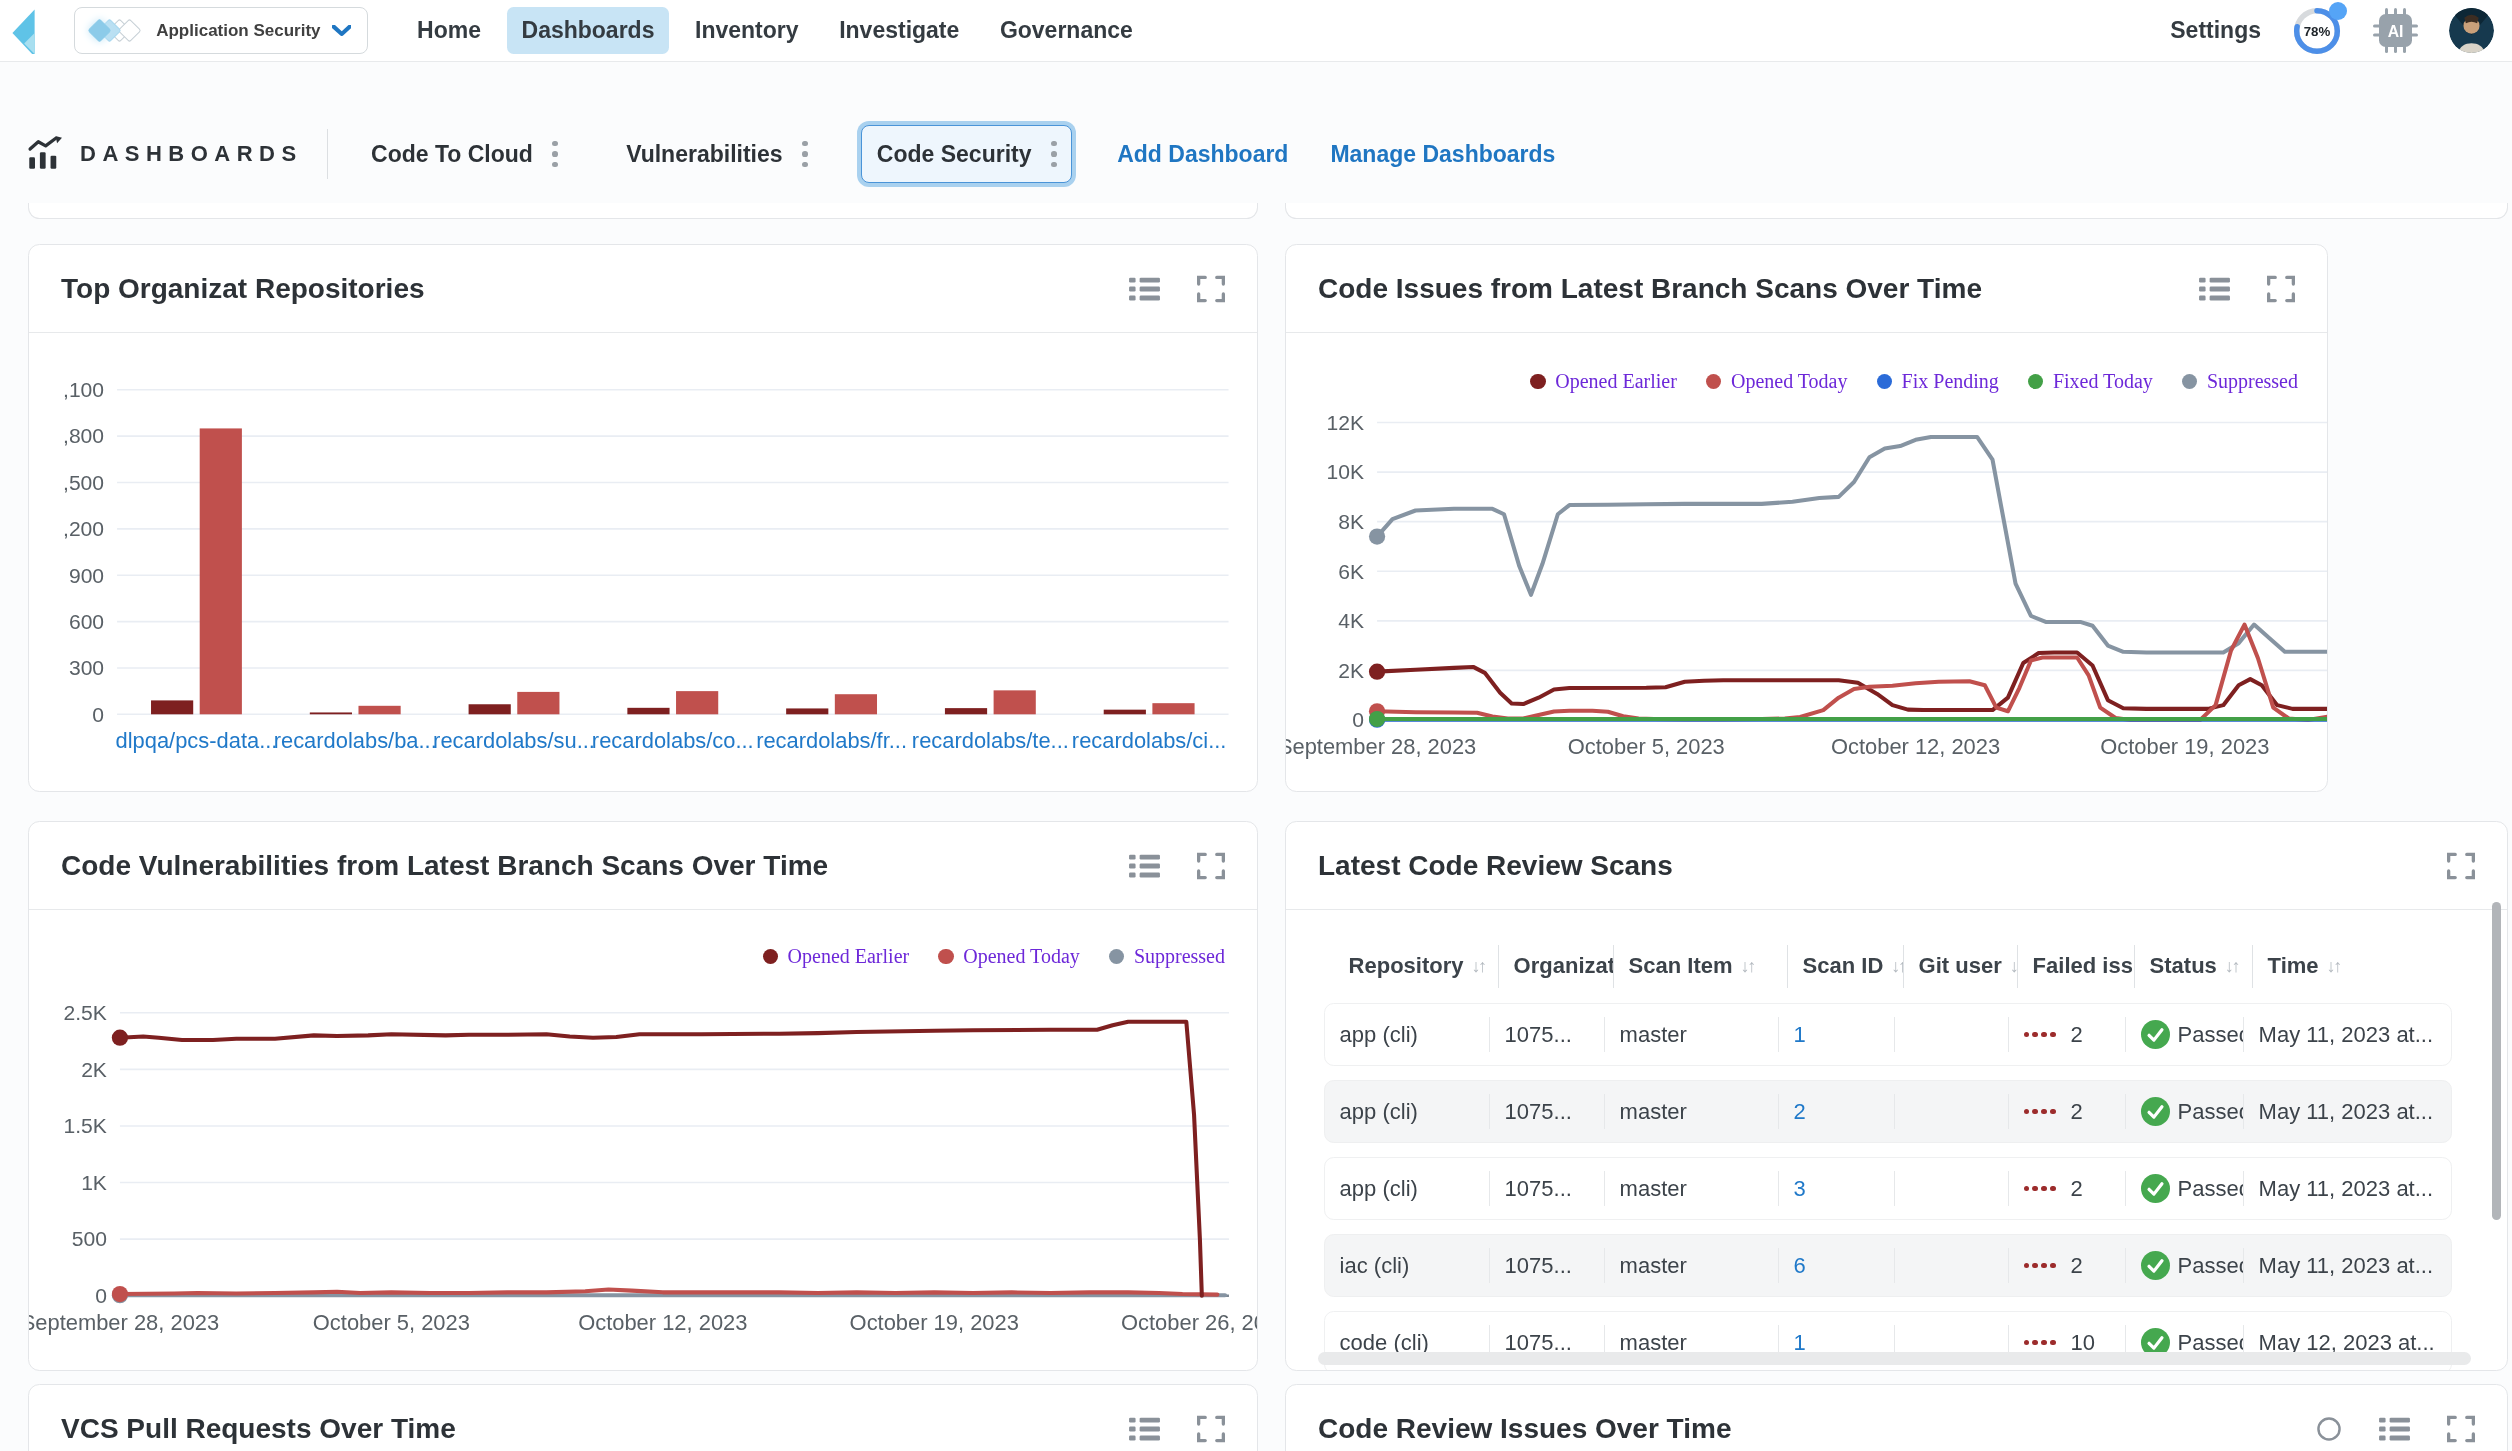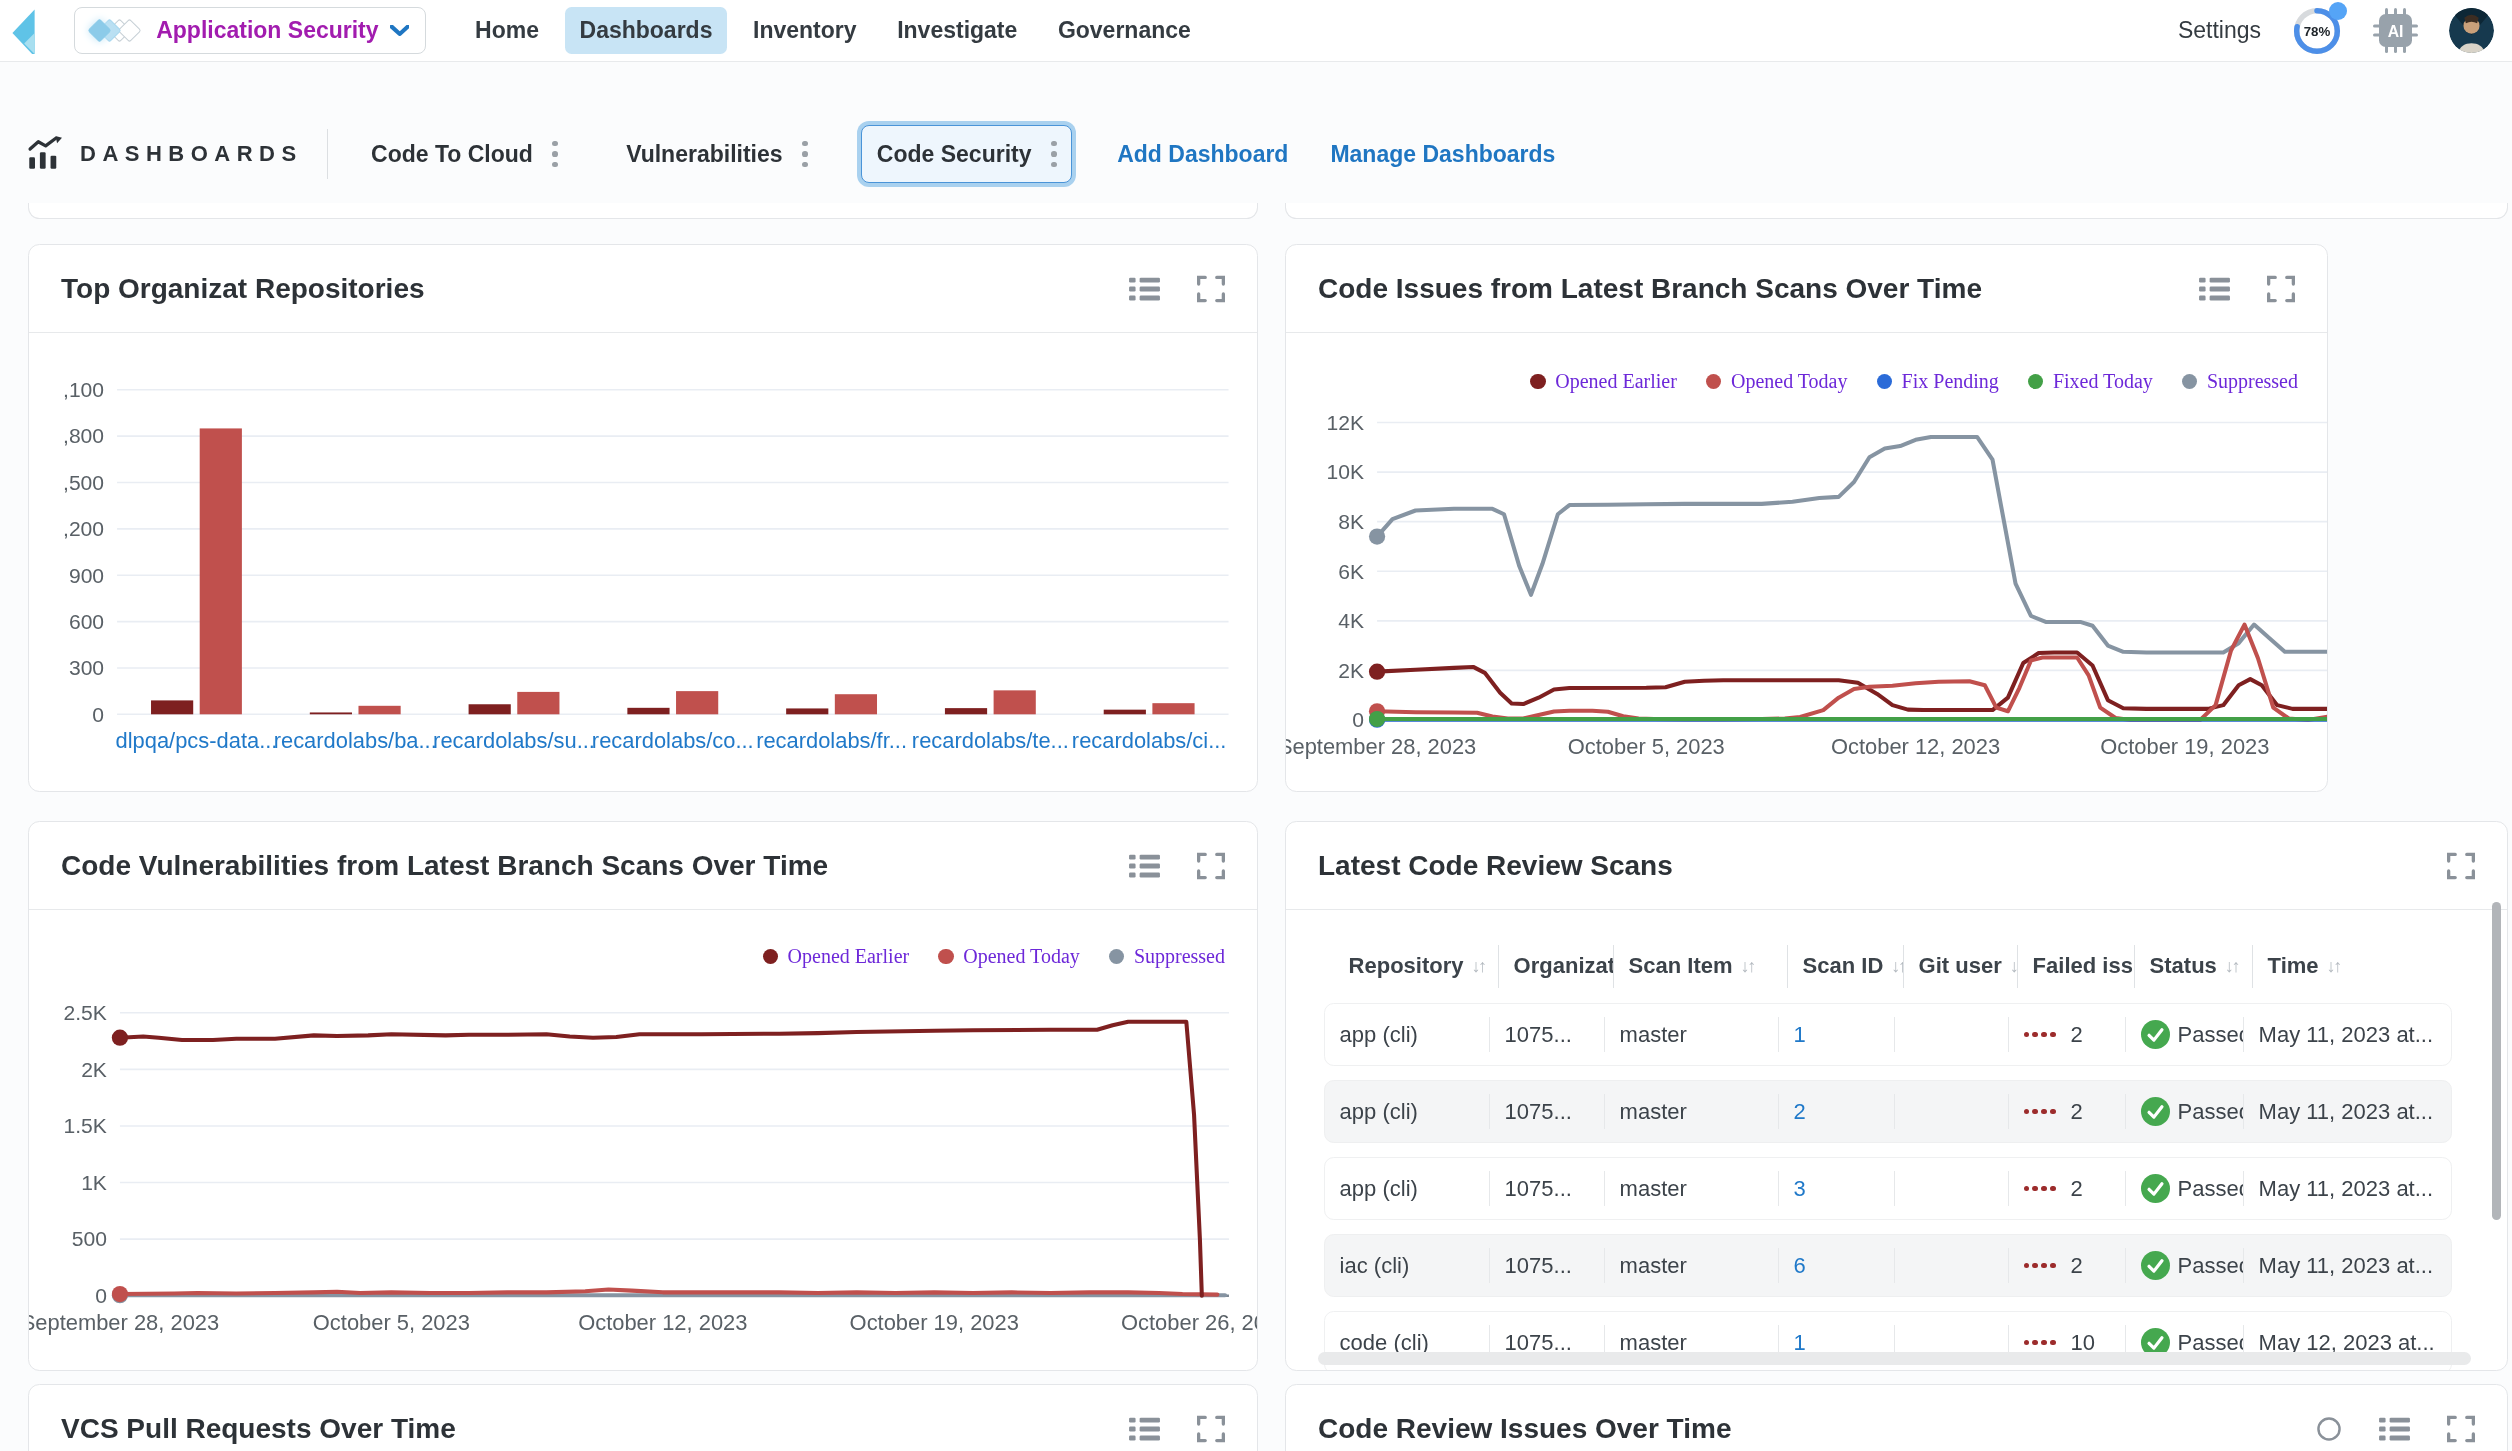--- a/index.html
+++ b/index.html
@@ -11,27 +11,27 @@
   .nav { position:absolute; top:0; left:0; width:100%; height:62px; background:#ffffff;
     border-bottom:0.8px solid #e8eaec; display:flex; align-items:center; }
   .logo { width:42px; height:47px; margin-left:11.4px; flex:0 0 auto; }
   .switcher { display:flex; align-items:center; gap:11.4px; height:47px; margin-left:21px;
     padding:0 16px; border:0.8px solid #d5dadd; border-radius:8px; background:#fff; cursor:pointer; }
   .diamonds { display:flex; align-items:center; }
   .diamond { width:17px; height:17px; transform:rotate(45deg); border:1.6px solid #c7d0d6;
     border-radius:2.4px; margin-right:-7.3px; background:#fff; }
   .diamond.f1 { background:#8ccbe9; border-color:#8ccbe9; z-index:3; box-shadow:0 0 8px #bfe4f5;}
   .diamond.f2 { background:#b9dff2; border-color:#a6d6ee; z-index:2; }
-  .switcher-label { font-size:23px; font-weight:700; color:#a21caf; }
+  .switcher-label { font-size:17px; font-weight:700; color:#404040; }
   .chev { width:19.5px; height:11.4px; }
   .nav-items { display:flex; align-items:center; margin-left:34px; gap:11.4px; }
   .nav-item { font-size:23px; font-weight:700; color:#343b41; padding:9.7px 14.6px; border-radius:6.5px; cursor:pointer; }
   .nav-item.active { background:#c8e4f5; }
   .nav-right { margin-left:auto; display:flex; align-items:center; gap:31px; margin-right:18px; }
-  .settings { font-size:23px; font-weight:400; color:#343b41; cursor:pointer; }
+  .settings { font-size:23px; font-weight:700; color:#343b41; cursor:pointer; }
   .gauge-wrap { position:relative; width:50px; height:50px; cursor:pointer; }
   .gauge-dot { position:absolute; top:-3.2px; right:-4.9px; width:18px; height:18px; border-radius:50%; background:#55a4f6; }
   .ai-chip { width:45px; height:45px; cursor:pointer; }
   .avatar { width:45px; height:45px; border-radius:50%; overflow:hidden; cursor:pointer; }
 
   
   .dashbar { position:absolute; top:115px; left:0; width:100%; height:78px; display:flex; align-items:center; }
   .dash-icon { width:36px; height:36px; margin-left:26px; }
   .dash-title { font-size:22px; font-weight:600; letter-spacing:6.5px; color:#2d3237; margin-left:18px; }
   .dash-sep { width:0.8px; height:50px; background:#dcdfe2; margin:0 29px 0 24px; }

